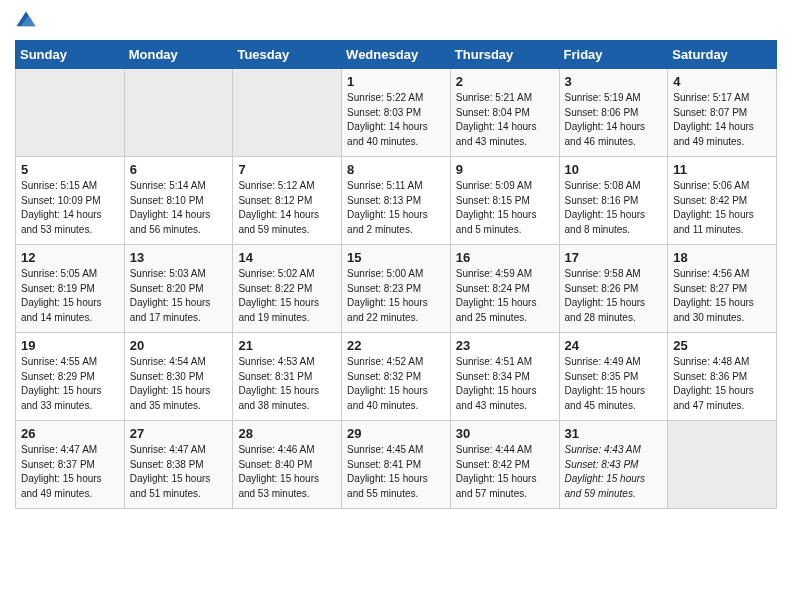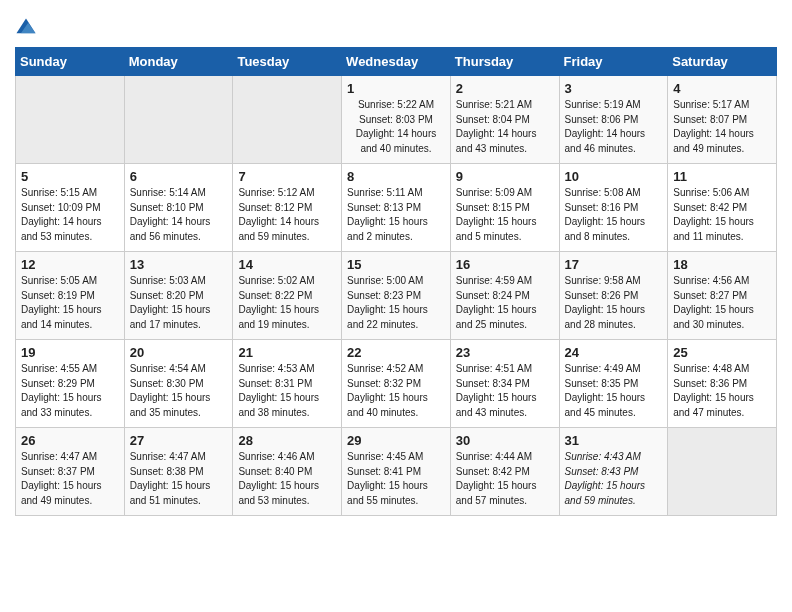--- a/index.html
+++ b/index.html
@@ -4,22 +4,21 @@
   <style>
     * { box-sizing: border-box; margin: 0; padding: 0; }
     body {
       font-family: Arial, sans-serif;
       background: #fff;
       width: 792px;
       min-height: 612px;
     }
     .page {
       width: 792px;
-      padding: 1px 15px 15px 15px;
-      margin-top: 16px;
+      padding: 10px 15px 15px 15px;
     }
     .header {
       display: flex;
       justify-content: space-between;
       align-items: flex-start;
       margin-bottom: 8px;
     }
     .logo {
       display: flex;
       align-items: center;
@@ -135,21 +134,21 @@
           <th>Saturday</th>
         </tr>
     </thead>
     <tbody id="calendar-body">
     <tr>
           <td class="empty"></td>
           <td class="empty"></td>
           <td class="empty"></td>
           <td>
             <span class="day-number">1</span>
-            <div class="day-info" style="white-space: pre-line; text-align: center;">Sunrise: 5:22 AM
+            <div class="day-info" style="white-space: pre-line;">Sunrise: 5:22 AM
 Sunset: 8:03 PM
 Daylight: 14 hours and 40 minutes.</div>
           </td>
           <td>
             <span class="day-number">2</span>
             <div class="day-info" style="white-space: pre-line;">Sunrise: 5:21 AM
 Sunset: 8:04 PM
 Daylight: 14 hours and 43 minutes.</div>
           </td>
           <td>

